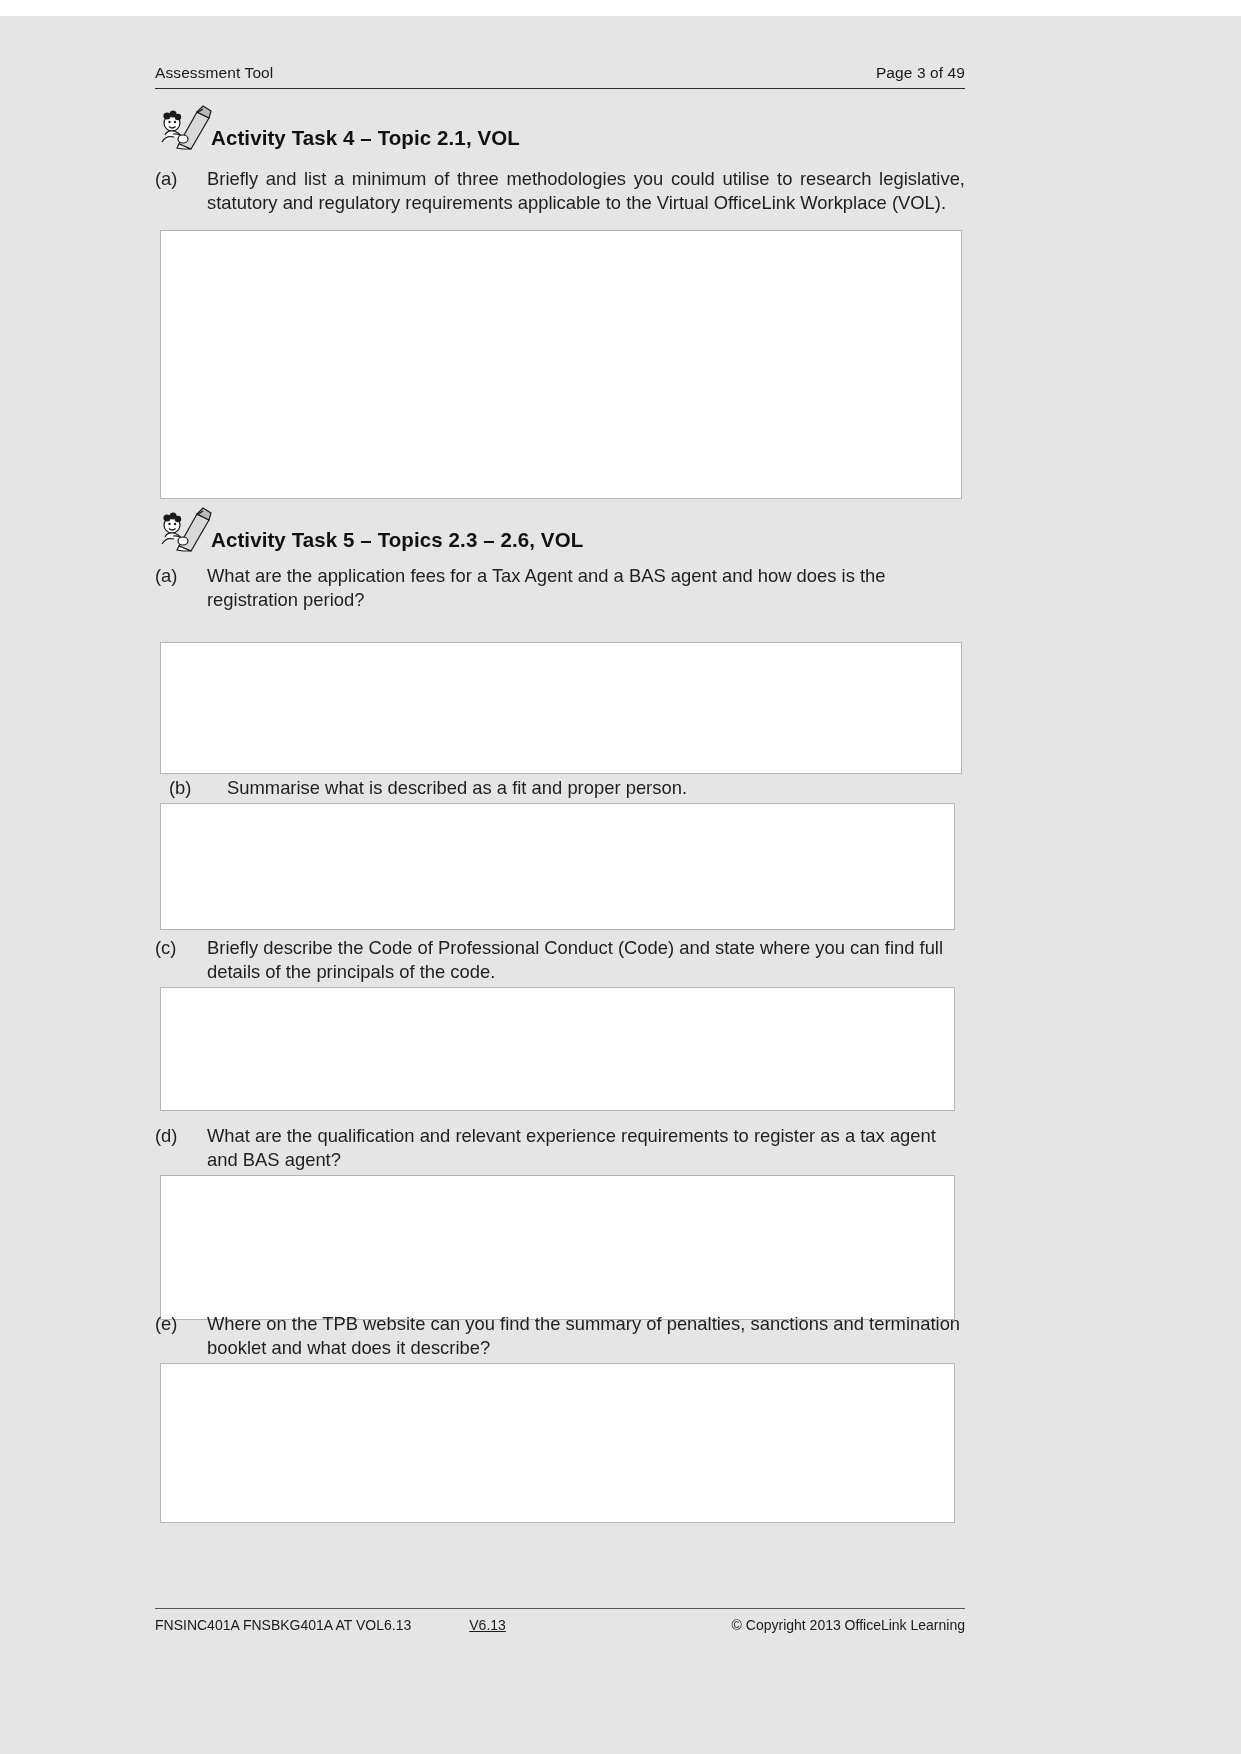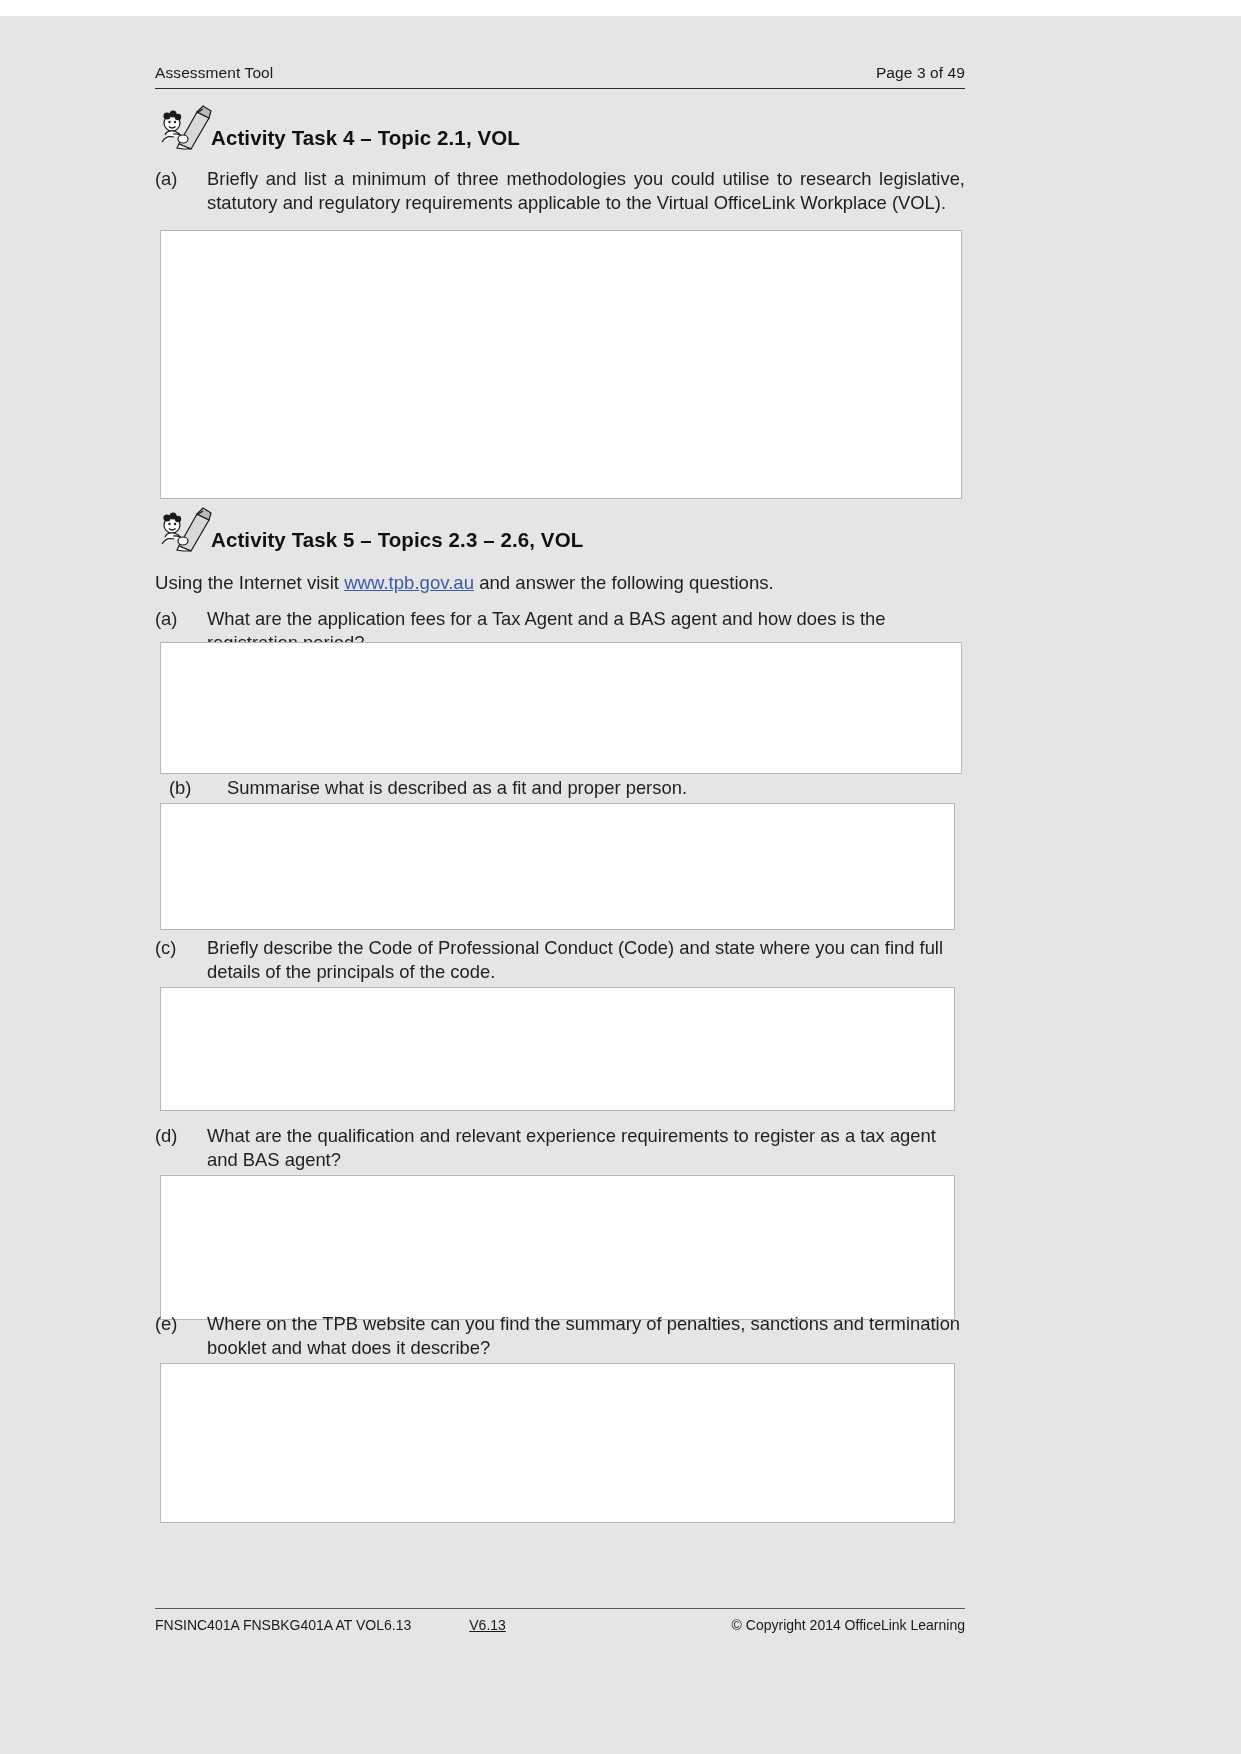--- a/index.html
+++ b/index.html
@@ -201,23 +201,20 @@
             <path d="M6 31 q2 -5 8 -4 q6 1 9 6" fill="#ffffff" stroke="#1a1a1a"></path>
             <path d="M14 30 q6 -1 10 4"></path>
             <ellipse cx="24" cy="35" rx="5" ry="4" fill="#ffffff" stroke="#1a1a1a"></ellipse>
             <path d="M3 38 q4 -7 12 -5" fill="#ffffff" stroke="#1a1a1a"></path>
           </g>
         </svg>
       </span>
       <span class="task-title">Activity Task 5 – Topics 2.3 – 2.6, VOL</span>
     </div>
 
-    <div class="plain-line" style="margin-top:19px;">
-      <span>Using the Internet visit </span><a class="link" href="#">www.tpb.gov.au</a><span> and answer the following questions.</span>
-    </div>
 
     <div class="qrow" style="margin-top:12px;">
       <span class="qlabel">(a)</span>
       <span class="qtext nojustify">
         <span>What are the application fees for a Tax Agent and a BAS agent and how does is</span>
         <span class="lastline">the registration period?</span>
       </span>
     </div>
   </div>
 
@@ -262,16 +259,16 @@
         <span>Where on the TPB website can you find the summary of penalties, sanctions and</span>
         <span class="lastline">termination booklet and what does it describe?</span>
       </span>
     </div>
   </div>
   <div class="answer-box" style="position:absolute; left:160px; top:1347px; width:795px; height:160px;"></div>
 
   <div class="page-footer">
     <span class="footer-code">FNSINC401A FNSBKG401A AT VOL6.13</span>
     <span class="footer-ver">V6.13</span>
-    <span class="footer-copy">© Copyright 2014 OfficeLink Learning</span>
+    <span class="footer-copy">© Copyright 2013 OfficeLink Learning</span>
   </div>
 
 </div>
 
 </body></html>

